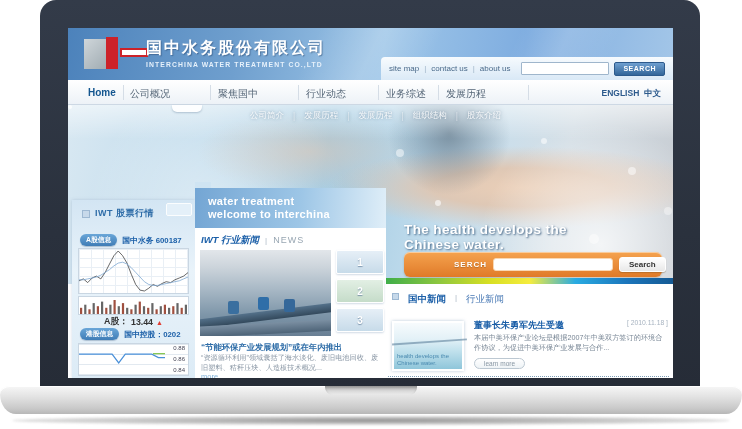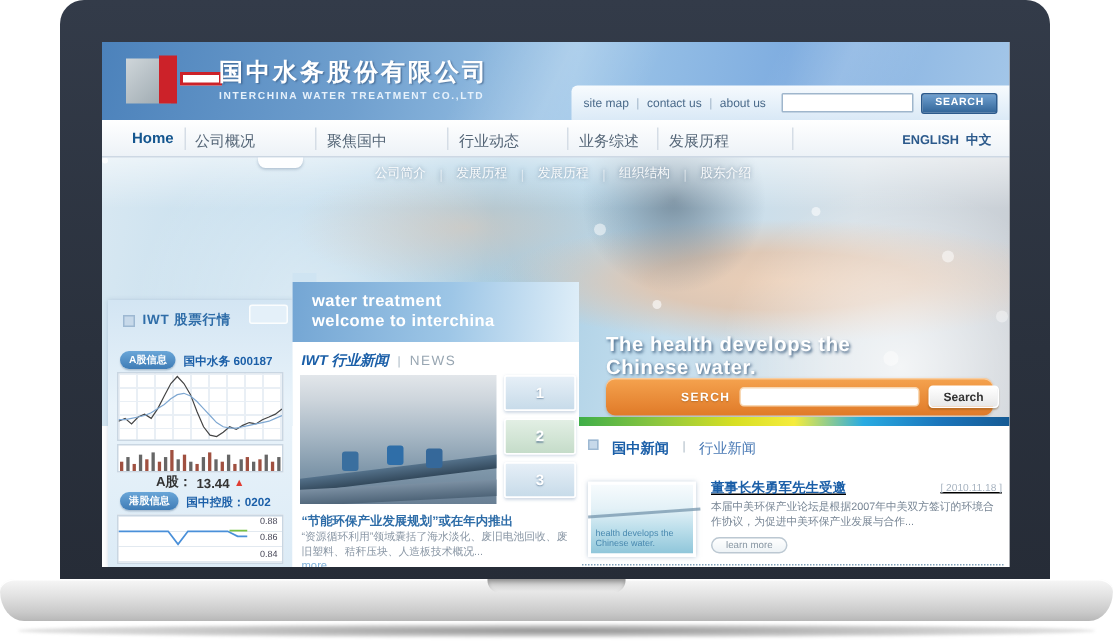--- a/index.html
+++ b/index.html
@@ -157,21 +157,21 @@
   .tab-icon { width:7px; height:7px; background:#c7d9ea; border:1px solid #9db8d2; }
   .tab1 { font-size:9.5px; font-weight:bold; color:#1b5fa8; cursor:pointer; }
   .tab-sep { font-size:8px; color:#aab8c4; }
   .tab2 { font-size:9.5px; color:#4a7ab5; cursor:pointer; }
   .thumb { position:absolute; left:6px; top:37px; width:72px; height:50px; border:2px solid #fff; cursor:pointer;
            box-shadow:0 0 3px rgba(120,150,180,.5);
            background:linear-gradient(180deg,#f7fbfd 0%,#e3f1f7 35%,#bfe0ec 62%,#8fc6da 100%); }
   .thumb::before { content:""; position:absolute; left:-2px; top:18px; width:110%; height:2px;
            background:#6f90a8; transform:rotate(-4deg); opacity:.7; }
   .thumb-cap { position:absolute; left:3px; bottom:2px; font-size:6px; color:#4a8ab0; line-height:1.2; width:60px; }
-  .rn-titlerow { position:absolute; left:88px; top:35px; width:194px; display:flex; align-items:center;text-decoration:underline; }
+  .rn-titlerow { position:absolute; left:88px; top:35px; width:194px; display:flex; align-items:flex-start; }
   .rn-title { font-size:9px; font-weight:bold; color:#1b5fa8; cursor:pointer; }
   .rn-date { margin-left:auto; font-size:6.8px; color:#a7b3c0; }
   .rn-excerpt { position:absolute; left:88px; top:49px; width:193px; font-size:7.2px; color:#778594; line-height:1.45; }
   .rn-btn { position:absolute; left:88px; top:74px; padding:1px 9px; border:1px solid #bcc8d2; border-radius:8px;
             background:linear-gradient(#ffffff,#eef3f6); font-size:6.5px; color:#8896a3; cursor:pointer; }
 </style>
 </head>
 <body>
 
 <div class="stage">

